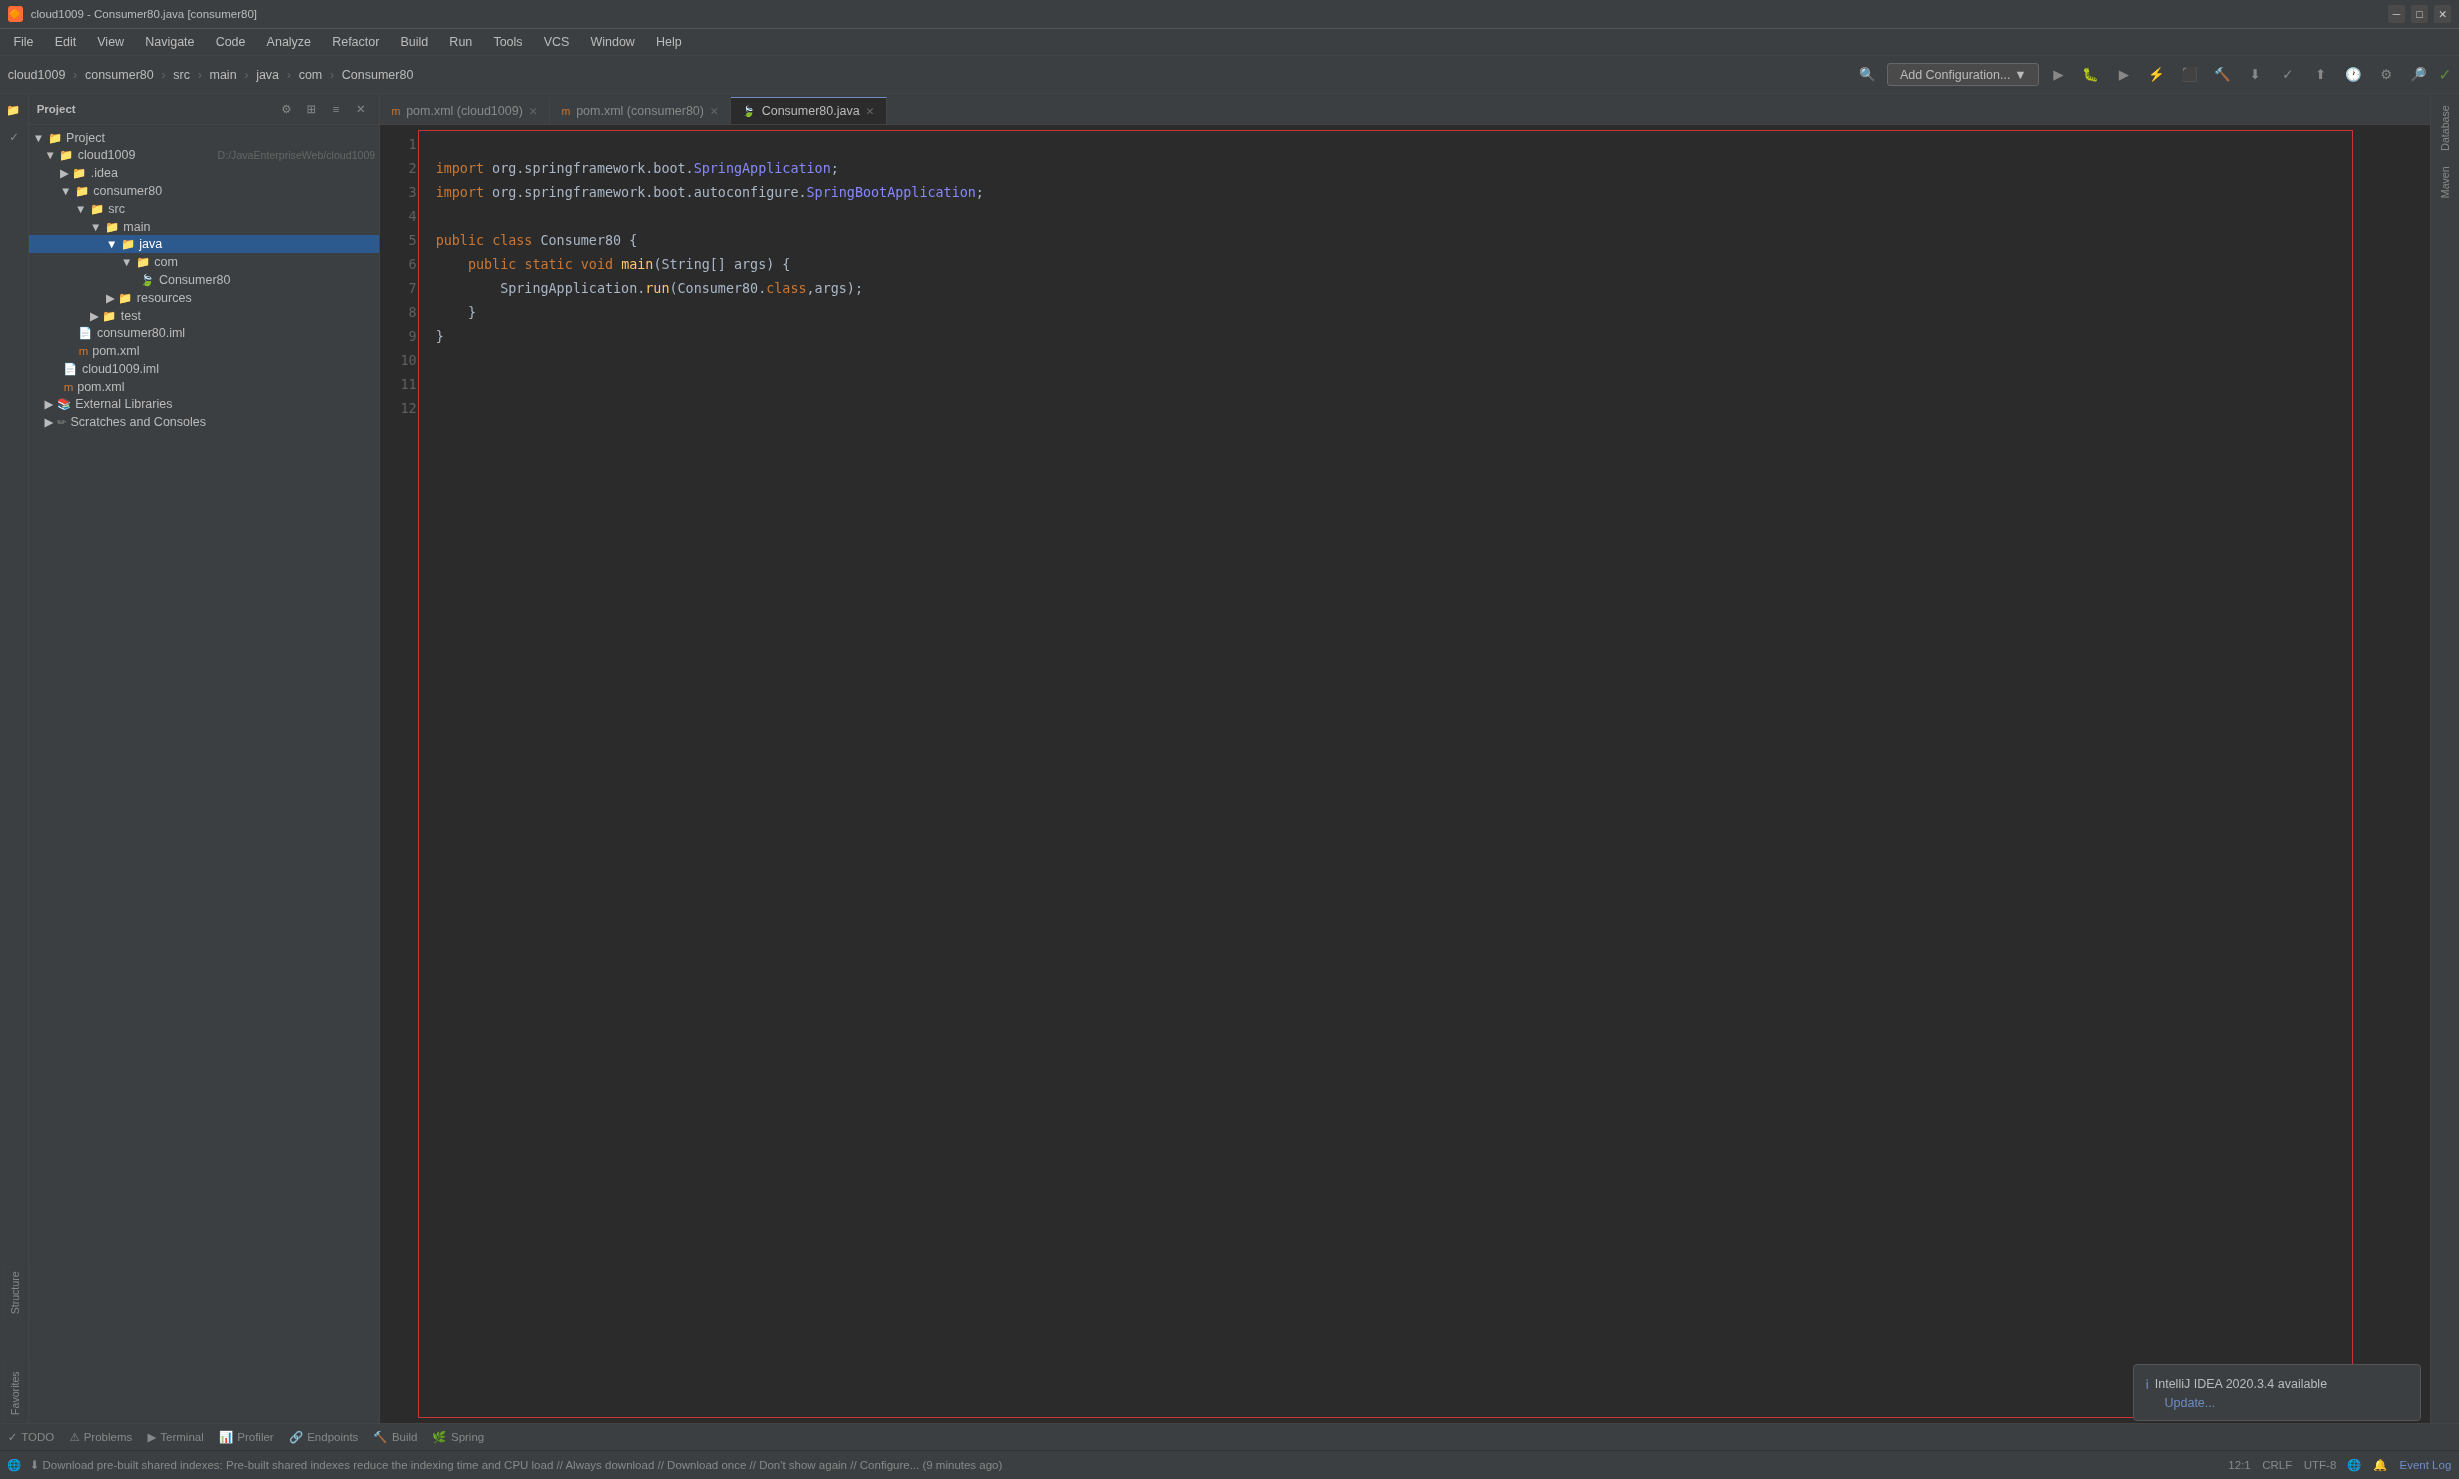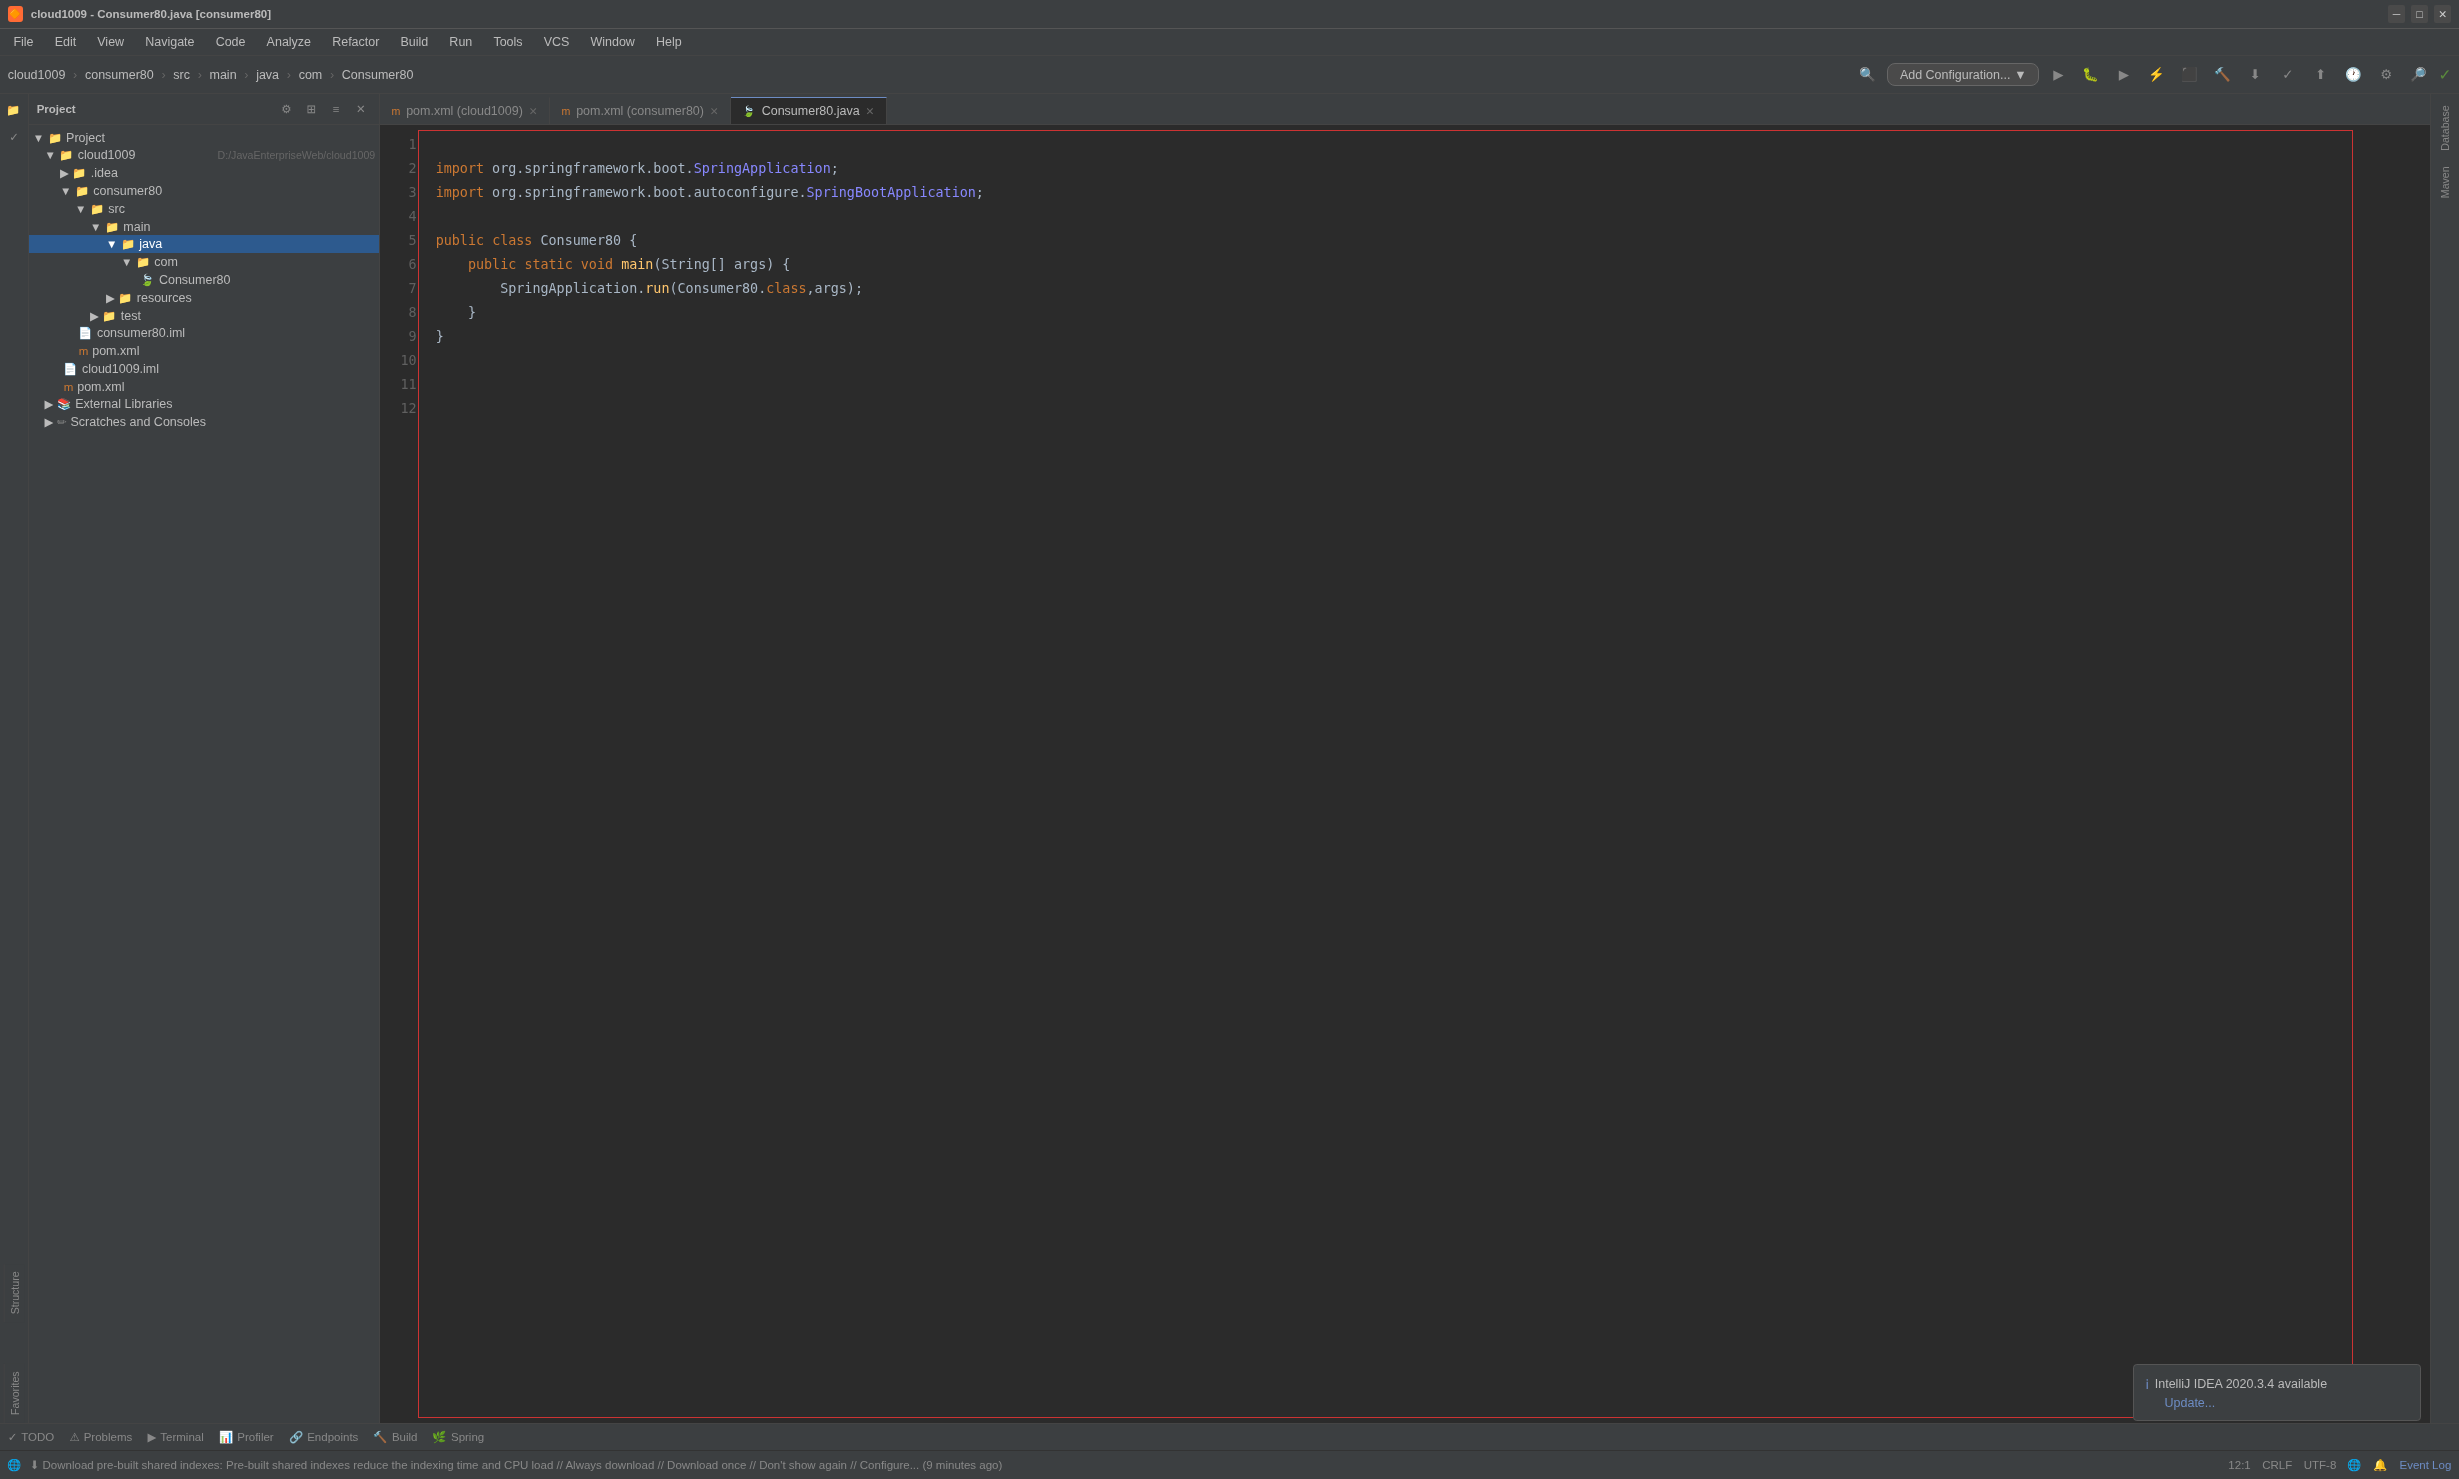--- a/index.html
+++ b/index.html
@@ -37,21 +37,20 @@
       display: flex;
       align-items: center;
       justify-content: center;
       color: white;
       font-size: 9.6px;
       font-weight: bold;
     }
     #title-bar .title-text {
       color: #bbb;
       font-size: 11.5px;
-      font-weight: bold;
     }
     #title-bar .window-controls {
       display: flex;
       gap: 5.8px;
     }
     .win-btn {
       width: 17.3px;
       height: 17.3px;
       border-radius: 1.9px;
       border: none;
@@ -111,21 +110,21 @@
       align-items: center;
       gap: 5.8px;
     }
 
     
     .add-config-btn {
       background: #4a4a4a;
       border: 1px solid #666;
       color: #bbb;
       padding: 3.8px 11.5px;
-      border-radius: 8px;
+      border-radius: 3px;
       cursor: pointer;
       font-size: 12.5px;
       display: flex;
       align-items: center;
       gap: 3.8px;
       text-align: right;
     }
 
     .toolbar-icon-btn {
       width: 27px;

